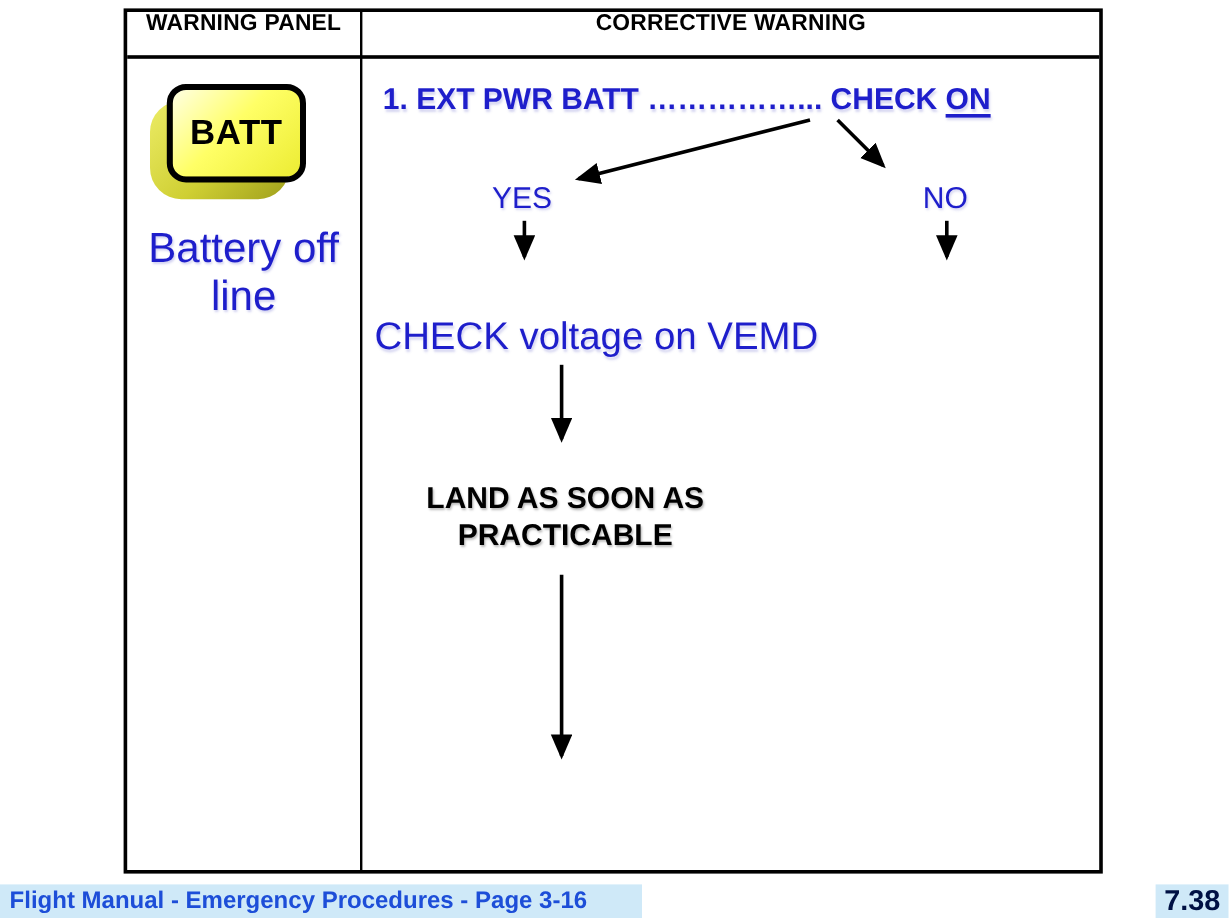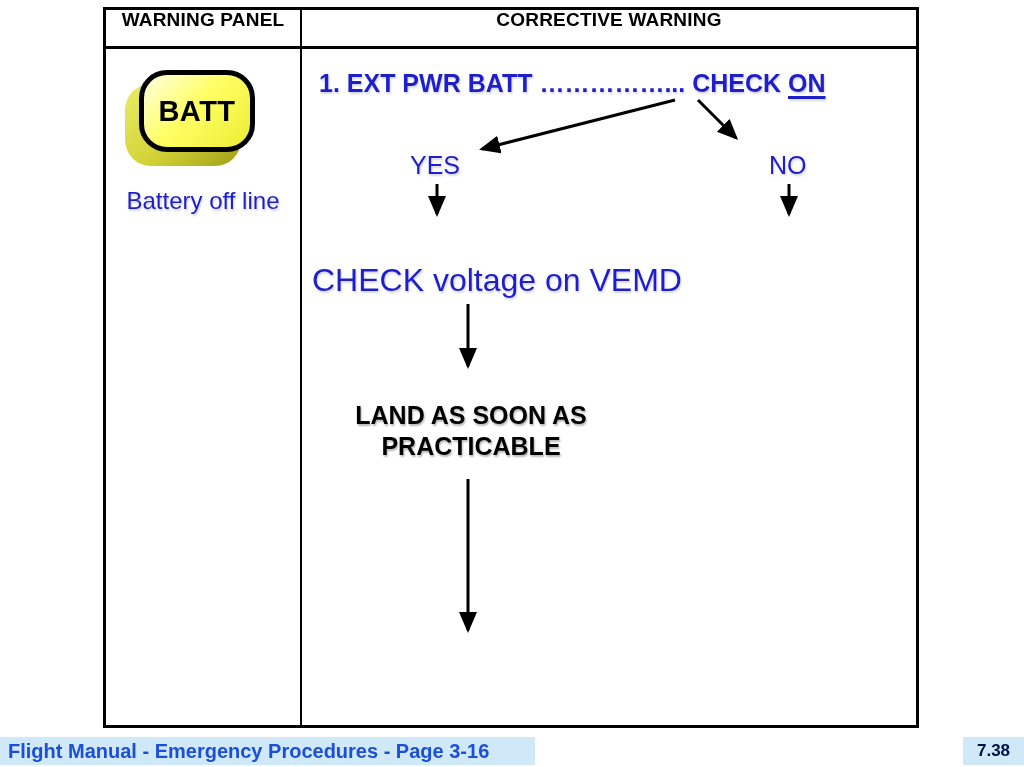--- a/index.html
+++ b/index.html
@@ -20,28 +20,28 @@
   }
   .hdr-left{left:0;width:194px;}
   .hdr-right{left:196px;right:0;}
   
   .batt-wrap{position:absolute;left:30px;top:60px;width:135px;height:100px;}
   .batt-shadow{
     position:absolute;left:-11px;top:14px;width:116px;height:82px;border-radius:26px;
     background:linear-gradient(135deg,#ecec66 0%,#cfcf33 55%,#9f9f1c 100%);
   }
   .batt-face{
-    position:absolute;left:3px;top:0;width:106px;height:72px;border:5px solid #000;border-radius:28px;
+    position:absolute;left:3px;top:0;width:106px;height:72px;border:5px solid #000;border-radius:16px;
     background:linear-gradient(135deg,#ffffe2 0%,#ffff66 45%,#ecec33 100%);
     display:flex;align-items:center;justify-content:center;
     font-weight:bold;font-size:29px;color:#000;letter-spacing:0.5px;
   }
   .batt-caption{
     position:absolute;left:2px;top:177px;width:190px;text-align:center;
-    font-size:24px;color:#1e1ecb;text-shadow:1px 2px 2px rgba(90,90,200,0.28);
+    font-size:35px;color:#1e1ecb;text-shadow:1px 2px 2px rgba(90,90,200,0.28);
   }
   
   .blue{color:#1e1ecb;}
   .step1{
     position:absolute;left:213px;top:59px;white-space:nowrap;
     font-weight:bold;font-size:25px;text-shadow:1px 2px 2px rgba(90,90,200,0.25);
   }
   .ul{ text-decoration:underline;text-decoration-thickness:3px;text-underline-offset:4px;}
   .branch{
     position:absolute;font-size:25px;color:#1e1ecb;
@@ -68,21 +68,21 @@
   .arrows{position:absolute;left:0;top:0;width:1024px;height:767px;pointer-events:none;}
   
   .footer-left{
     position:absolute;left:0;top:737px;width:535px;height:28px;background:#cfe9f8;
     display:flex;align-items:center;padding-left:8px;box-sizing:border-box;
     font-weight:bold;font-size:20px;color:#1d4ed8;white-space:nowrap;
   }
   .footer-right{
     position:absolute;left:963px;top:737px;width:61px;height:28px;background:#cfe9f8;
     display:flex;align-items:center;justify-content:center;
-    font-weight:bold;font-size:17px;color:#001144;
+    font-weight:bold;font-size:24px;color:#001144;
   }
 </style>
 </head>
 <body>
 
 <div class="slide">
 
   <div class="tbl">
     <div class="hdr-divider"></div>
     <div class="col-divider"></div>

